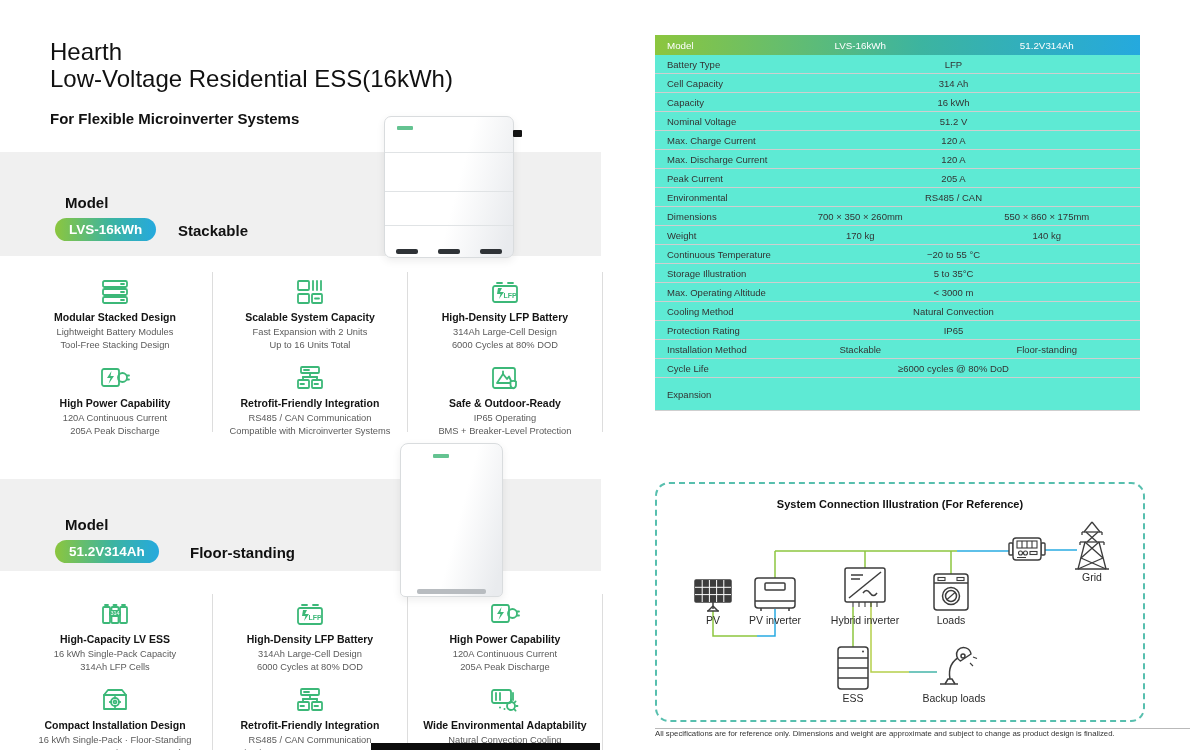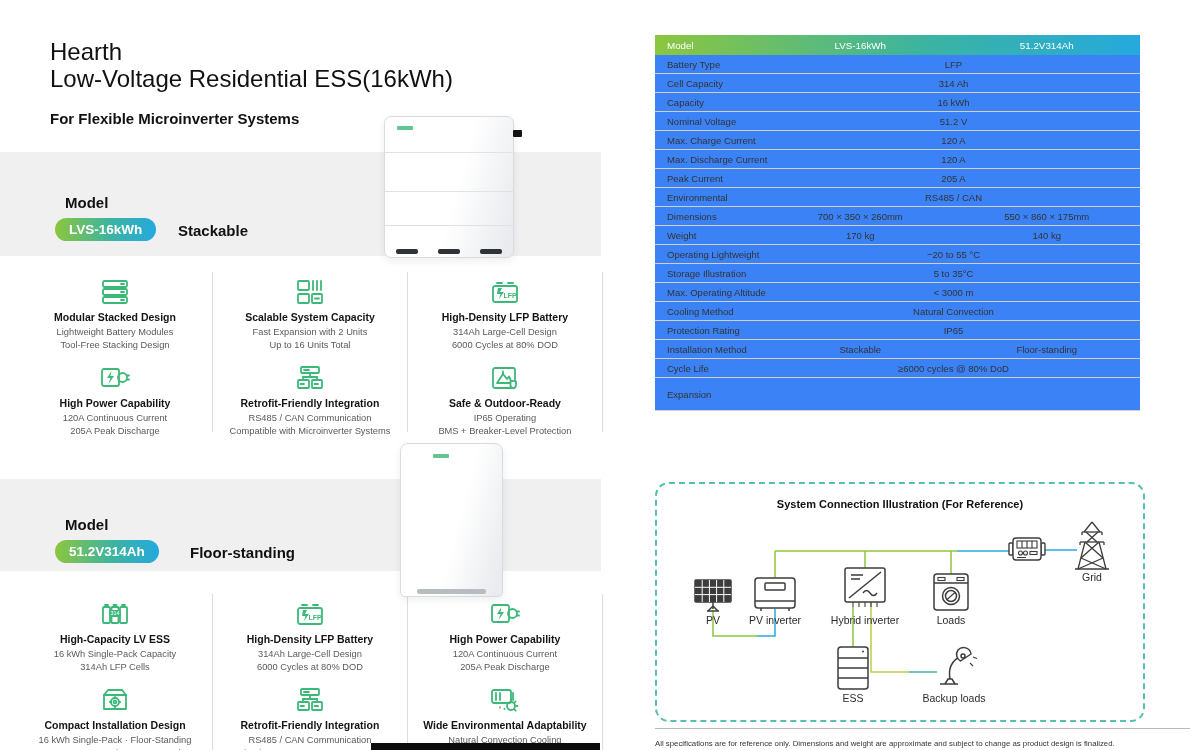--- a/index.html
+++ b/index.html
@@ -39,36 +39,36 @@
   .plogo{position:absolute;width:16px;height:4px;background:#49b97e;opacity:.85;border-radius:1px;}
   .pmark{position:absolute;right:-8px;top:14px;width:9px;height:7px;background:#141414;border-radius:1px;}
   .p2base{position:absolute;bottom:2px;left:16%;width:68%;height:5px;background:#b8bcc0;border-radius:2px;}
   .edge-bar{position:absolute;left:371px;top:743px;width:229px;height:7px;background:#0c0c0c;}
 
   
   .spec{position:absolute;left:655px;top:35px;width:485px;}
   .thead{display:grid;grid-template-columns:112px 1fr 1fr;align-items:center;height:20px;
     background:linear-gradient(90deg,#8cc63e 0%,#3cb4a0 55%,#25a9de 100%);color:#fff;font-size:9.8px;}
   .trow{display:grid;grid-template-columns:112px 1fr 1fr;align-items:center;min-height:19px;
-        border-bottom:1px solid #cfcfcf;font-size:9.5px;color:#333;background:#3b82f6;}
+        border-bottom:1px solid #cfcfcf;font-size:9.5px;color:#333;background:#5eead4;}
   .trow.tall{min-height:33px;}
   .tl{padding-left:12px;white-space:nowrap;}
   .tc{text-align:center;}
   .tspan{grid-column:2/4;text-align:center;line-height:13px;}
 
   
   .diagram{position:absolute;left:655px;top:482px;width:490px;height:240px;
            border:2px dashed #57bfae;border-radius:14px;}
   .diag-title{position:absolute;top:14px;left:0;right:0;text-align:center;
               font-size:11px;font-weight:700;color:#111;}
   .diagram svg{position:absolute;left:0;top:30px;}
   .diag-label{font-size:10.5px;fill:#2b2b2b;}
 
   .footnote{position:absolute;left:655px;top:728px;width:535px;border-top:1px solid #b9b9b9;
-            padding-top:10px;font-size:7.8px;color:#333;}
+            padding-top:0;font-size:7.8px;color:#333;}
 </style>
 </head>
 <body>
 
 <div class="page">
 
   <div class="title">
     <div>Hearth</div>
     <div>Low-Voltage Residential ESS(16kWh)</div>
   </div>
@@ -354,21 +354,21 @@
         <div class="tl">Dimensions</div>
         <div class="tc">700 × 350 × 260mm</div>
         <div class="tc">550 × 860 × 175mm</div>
       </div>
     <div class="trow">
         <div class="tl">Weight</div>
         <div class="tc">170 kg</div>
         <div class="tc">140 kg</div>
       </div>
     <div class="trow">
-        <div class="tl">Operating Lightweight</div>
+        <div class="tl">Continuous Temperature</div>
         <div class="tspan">−20 to 55 °C</div>
       </div>
     <div class="trow">
         <div class="tl">Storage Illustration</div>
         <div class="tspan">5 to 35°C</div>
       </div>
     <div class="trow">
         <div class="tl">Max. Operating Altitude</div>
         <div class="tspan">&lt; 3000 m</div>
       </div>

